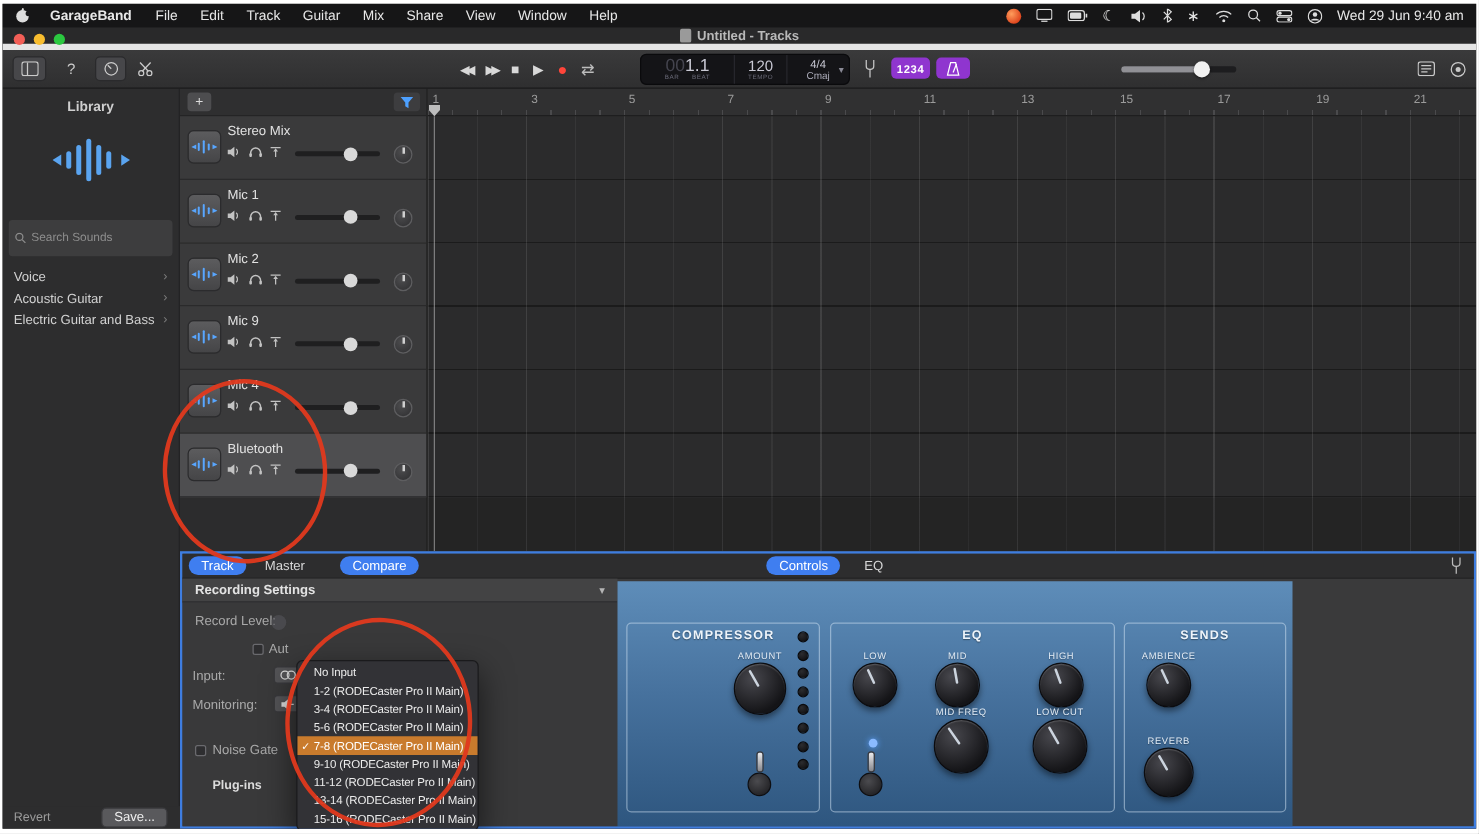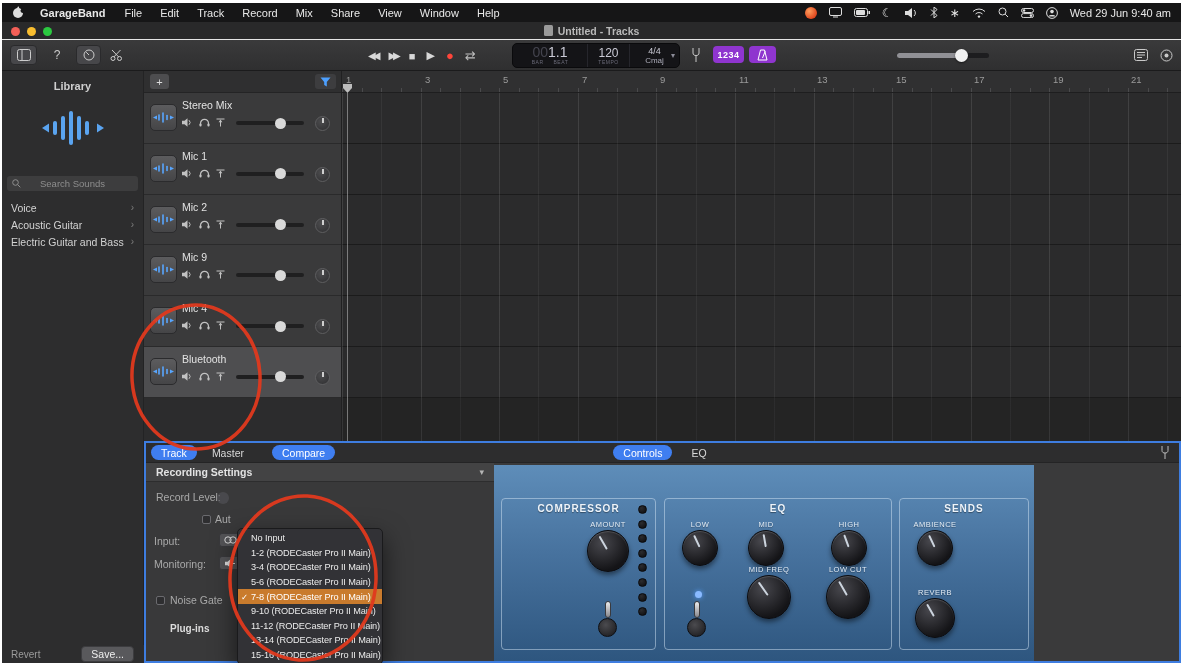--- a/index.html
+++ b/index.html
@@ -11,21 +11,21 @@
   .menubar { position:absolute; top:0; left:0; right:0; height:19px; background:#161617; display:flex; align-items:center; color:#e8e8e8; font-size:11px; padding:0 10px; z-index:5; }
   .mb-apple { margin-right:6px; display:flex; align-items:center; }
   .mb-app { font-weight:bold; padding:0 10px; }
   .mb-item { padding:0 9px; }
   .mb-right { margin-left:auto; display:flex; align-items:center; gap:12px; }
   .mb-ic { display:flex; align-items:center; justify-content:center; }
   .orange-dot { width:12px; height:12px; border-radius:50%; background:radial-gradient(circle at 35% 35%, #ff9d5c, #e0481f 70%, #8e2510); }
   .mb-clock { font-size:11px; white-space:nowrap; }
 
   
-  .titlebar { position:absolute; top:19px; left:0; right:0; height:18px; background:#29292a; border-bottom:1px solid #e5e5e5; display:flex; align-items:center; justify-content:center; color:#b9b9b9; font-size:10.5px; font-weight:bold; z-index:4; }
+  .titlebar { position:absolute; top:19px; left:0; right:0; height:18px; background:#29292a; border-bottom:5px solid #e5e5e5; display:flex; align-items:center; justify-content:center; color:#b9b9b9; font-size:10.5px; font-weight:bold; z-index:4; }
   .traffic { position:absolute; left:9px; top:5px; display:flex; gap:7px; }
   .light { width:9px; height:9px; border-radius:50%; }
   .l-red{background:#f35f57}.l-yel{background:#f8bd2f}.l-grn{background:#2bc840}
   .doc-ic { width:9px; height:11px; background:#9a9a9a; border-radius:1.5px; margin-right:5px; }
 
   
   .toolbar { position:absolute; top:37px; left:0; right:0; height:31px; background:linear-gradient(#3a3a3b,#2f2f30); border-bottom:1px solid #1b1b1c; z-index:4; }
   .tb-btn { position:absolute; display:flex; align-items:center; justify-content:center; color:#cacaca; cursor:default; }
   .tb-boxed { background:#47474a; border-radius:4px; border:1px solid #2a2a2c; }
   .transport { position:absolute; left:366px; top:4px; height:23px; display:flex; align-items:center; gap:11px; color:#d8d8d8; }
@@ -48,21 +48,21 @@
   .lcd-chev { position:absolute; right:4px; top:7px; color:#8a8a96; font-size:8px; }
   .pill-purple { position:absolute; top:6px; height:17px; background:#8f35cf; border-radius:4px; color:#fff; display:flex; align-items:center; justify-content:center; }
   .vol-wrap { position:absolute; left:895px; top:13px; width:92px; height:5px; background:#1d1d1f; border-radius:3px; }
   .vol-fill { height:100%; width:66%; background:#909095; border-radius:3px; }
   .vol-thumb { position:absolute; left:58px; top:-4px; width:13px; height:13px; border-radius:50%; background:#f1f1f1; box-shadow:0 1px 2px rgba(0,0,0,.5); }
 
   
   .library { position:absolute; left:0; top:68px; width:142px; height:574px; background:#2d2d2e; border-right:1px solid #232324; z-index:3; }
   .lib-title { text-align:center; color:#cfcfcf; font-size:11px; font-weight:bold; padding-top:9px; }
   .lib-icon { margin:16px auto 4px; width:64px; height:40px; display:flex; align-items:center; justify-content:center; }
-  .lib-search { margin:28px 5px 8px; height:15px; background:#3d3d3e; border-radius:3px; display:flex; align-items:center; padding:0 5px; color:#8e8e8e; font-size:9.5px; gap:19px; white-space:nowrap; overflow:hidden; }
+  .lib-search { margin:28px 5px 8px; height:29px; background:#3d3d3e; border-radius:3px; display:flex; align-items:center; padding:0 5px; color:#8e8e8e; font-size:9.5px; gap:4px; white-space:nowrap; overflow:hidden; }
   .lib-item { display:flex; justify-content:space-between; align-items:center; padding:2.5px 9px; color:#d2d2d2; font-size:10.5px; }
   .lib-chev { color:#7d7d7d; font-size:10px; }
 
   
   .theaders { position:absolute; left:142px; top:68px; width:198px; height:370px; background:#2c2c2d; border-right:1px solid #202021; z-index:3; }
   .th-top { position:relative; height:22px; background:#2f2f30; border-bottom:1px solid #242425; }
   .add-btn { position:absolute; left:6px; top:3px; width:19px; height:15px; background:#4d4d4f; border-radius:3px; color:#ddd; font-size:11px; display:flex; align-items:center; justify-content:center; }
   .filter-btn { position:absolute; right:5px; top:3px; width:21px; height:15px; background:#3d3d3f; border-radius:3px; display:flex; align-items:center; justify-content:center; }
   .track-row { position:relative; height:50.8px; background:#3a3a3b; border-bottom:1px solid #2a2a2b; }
   .track-row.selected { background:#4e4e50; }
@@ -147,21 +147,21 @@
       <svg width="12" height="13">
           <circle cx="6" cy="7" r="5" fill="#dddddd"></circle>
           <circle cx="10.6" cy="4.8" r="2.1" fill="#161617"></circle>
           <rect x="5.3" y="0.4" width="1.6" height="3" rx="0.8" fill="#dddddd" transform="rotate(18 6 2)"></rect>
         </svg>
     </span>
     <span class="mb-app">GarageBand</span>
     <span class="mb-item">File</span>
     <span class="mb-item">Edit</span>
     <span class="mb-item">Track</span>
-    <span class="mb-item">Record</span>
+    <span class="mb-item">Guitar</span>
     <span class="mb-item">Mix</span>
     <span class="mb-item">Share</span>
     <span class="mb-item">View</span>
     <span class="mb-item">Window</span>
     <span class="mb-item">Help</span>
     <span class="mb-right">
       <span class="mb-ic orange-dot"></span>
       <span class="mb-ic">
           <svg width="13" height="11">
             <rect x="0.5" y="0.5" width="12" height="8" rx="1.5" fill="none" stroke="#dddddd"></rect>

